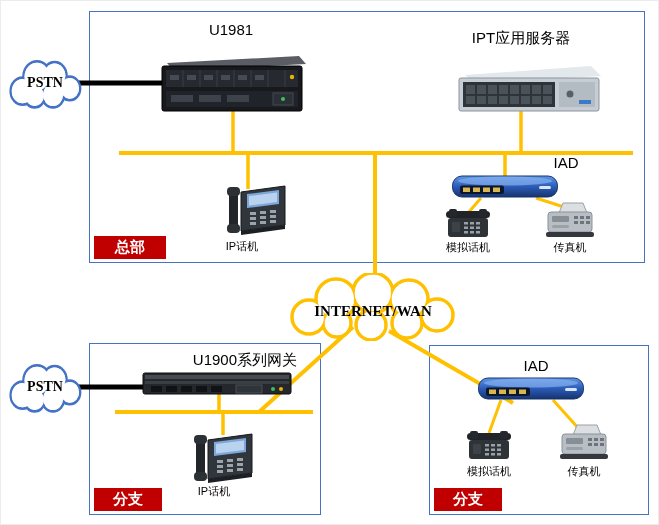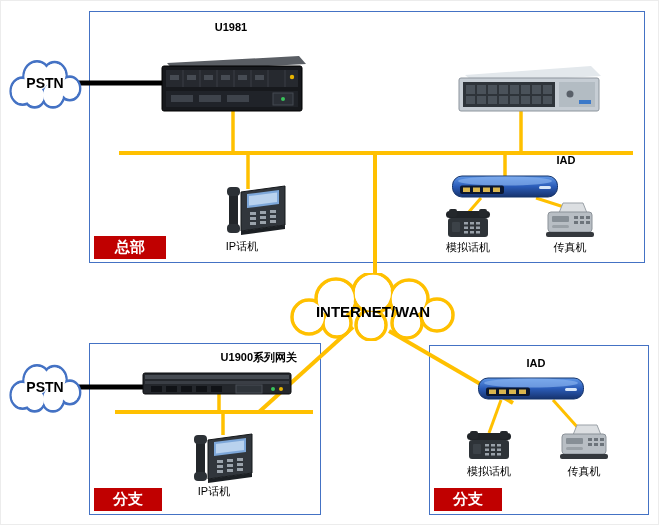--- a/index.html
+++ b/index.html
@@ -9,28 +9,28 @@
     font-family:"Liberation Sans","DejaVu Sans",sans-serif; overflow:hidden;
     border:1px solid #ececec;
   }
   .zone { position:absolute; border:1.5px solid #4472C4; z-index:1; }
   .lines { position:absolute; left:0; top:0; z-index:2; pointer-events:none; }
   .conn { stroke:#FFC000; fill:none; }
   .pstnline { stroke:#000000; fill:none; }
   .device { position:absolute; z-index:3; }
   .device svg { width:100%; height:100%; display:block; }
   .lbl { position:absolute; z-index:4; color:#000; font-size:11px; text-align:center; line-height:1.2; }
-  .lbl.bold { font-weight:bold; font-size:11px; }
+  .lbl.bold { font-weight:normal; font-size:15px; }
   .badge {
     position:absolute; z-index:4; background:#C00000; color:#fff; font-weight:bold;
     font-size:15px; display:flex; align-items:center; justify-content:center;
   }
   .cloud { position:absolute; z-index:3; display:flex; align-items:center; justify-content:center; }
   .cloud > svg { position:absolute; left:0; top:0; width:100%; height:100%; }
-  .cloud-label { position:relative; z-index:1; font-weight:bold; font-size:14px; color:#000; white-space:nowrap; }
+  .cloud-label { position:relative; z-index:1; font-weight:bold; font-size:14px; color:#000; white-space:nowrap;font-family:Liberation Serif, serif; }
   .cloud-label.big { font-size:15px;margin-top:8px; }
 </style>
 </head>
 <body>
 
 <div class="canvas">
 
   <svg width="0" height="0" style="position:absolute" aria-hidden="true">
     <defs>
       <linearGradient id="iadGrad" x1="0" y1="0" x2="0" y2="1">
@@ -168,20 +168,21 @@
         <rect x="18" y="44" width="22" height="7"></rect>
           <rect x="46" y="44" width="22" height="7"></rect>
         <rect x="74" y="44" width="22" height="7"></rect>
       </g>
       <rect x="120" y="42" width="20" height="12" fill="#2b2f36" stroke="#454a52"></rect>
       <circle cx="139" cy="26" r="2.2" fill="#e8b400"></circle>
       <circle cx="130" cy="48" r="2" fill="#39c25a"></circle>
     </svg>
   </div>
 
+  <div class="lbl bold" style="left:445px; top:28px; width:150px;">IPT应用服务器</div>
 
   <div class="device" style="left:448px; top:60px; width:155px; height:57px;">
     <svg viewBox="0 0 155 57">
       <polygon points="16,14 142,5 152,15 26,22" fill="#e3e8ec"></polygon>
       <rect x="10" y="17" width="140" height="33" rx="2" fill="#c6cdd4" stroke="#8d959d"></rect>
       <rect x="14" y="21" width="92" height="25" fill="#2e343a"></rect>
       <g fill="#4a525a">
         <rect x="17" y="24" width="9" height="9"></rect>
           <rect x="28" y="24" width="9" height="9"></rect>
         <rect x="39" y="24" width="9" height="9"></rect>

